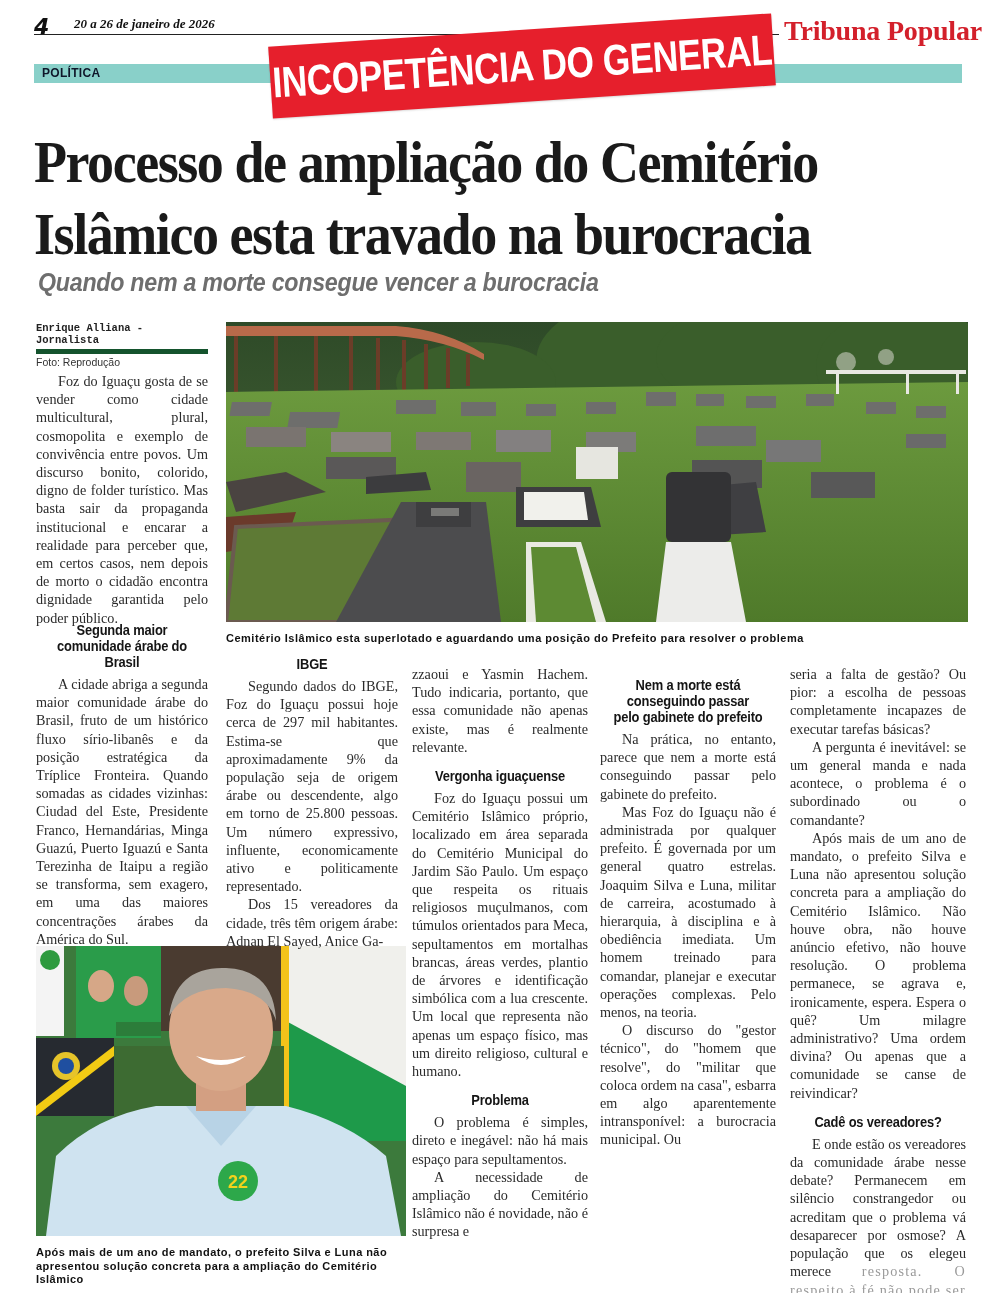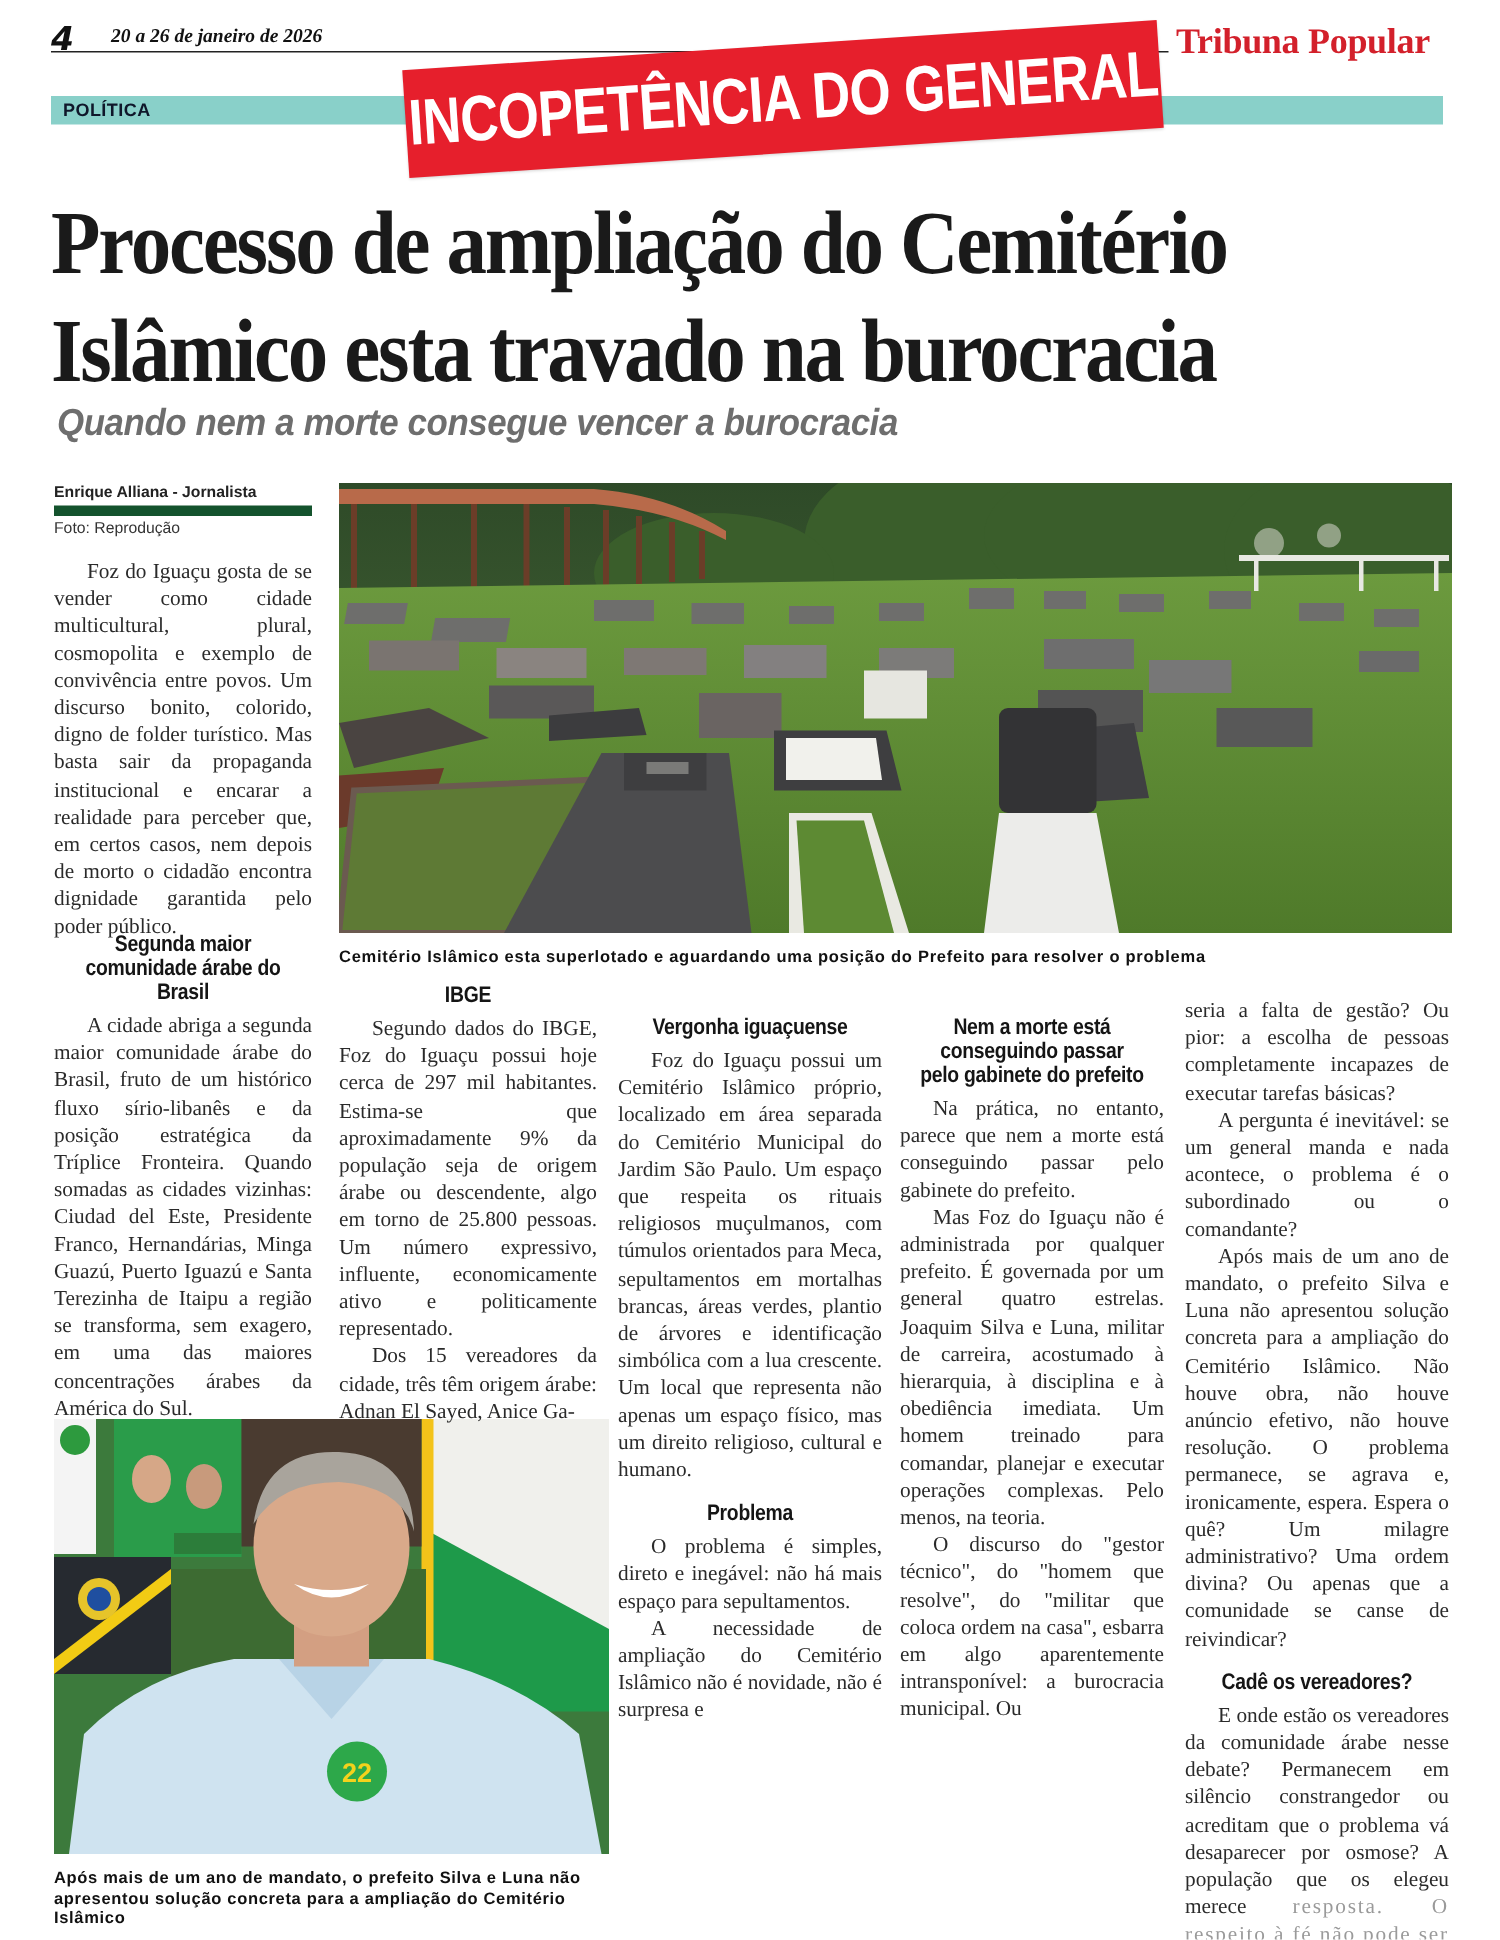--- a/index.html
+++ b/index.html
@@ -3,34 +3,34 @@
   <meta charset="utf-8">
   <style>
     * { box-sizing: border-box; margin: 0; padding: 0; }
     html, body { width: 1000px; height: 1293px; background: #ffffff; overflow: hidden; }
     body { position: relative; font-family: "Liberation Serif", serif; color: #222; }
 
     
     .page-num { position: absolute; left: 34px; top: 14px; font-family: "DejaVu Sans", sans-serif; font-weight: bold; font-style: italic; font-size: 22px; color: #111; }
     .issue-date { position: absolute; left: 58px; top: 16px; font-family: Liberation Serif, serif; font-weight: bold; font-style: italic; font-size: 13px; color: #111; margin-left: 16px; }
     .header-rule { position: absolute; left: 34px; top: 34px; width: 745px; height: 1px; background: #222; }
-    .brand { position: absolute; left: 784px; top: 15px; font-family: "Liberation Serif", serif; font-weight: bold; font-size: 24px; color: #d3202b; letter-spacing: -0.2px; }
+    .brand { position: absolute; left: 784px; top: 15px; font-family: "Liberation Serif", serif; font-weight: bold; font-size: 28px; color: #d3202b; letter-spacing: -0.2px; }
 
     .section-bar { position: absolute; left: 34px; top: 64px; width: 928px; height: 19px; background: #89d0c9; }
     .section-label { position: absolute; left: 42px; top: 66px; font-family: "Liberation Sans", sans-serif; font-weight: bold; font-size: 12px; color: #0f172a; letter-spacing: 0.3px; }
 
     .stamp { position: absolute; left: 270px; top: 30px; width: 504px; height: 72px; background: #e61f2c; transform: rotate(-3.8deg); transform-origin: center; display: flex; align-items: center; justify-content: center; box-shadow: 0 1px 2px rgba(0,0,0,0.15); }
     .stamp-text { font-family: "Liberation Sans", sans-serif; font-weight: bold; font-size: 43px; color: #ffffff; letter-spacing: -0.5px; transform: scaleX(0.82); white-space: nowrap; }
 
     
     .headline { position: absolute; left: 34px; top: 126px; width: 940px; font-family: "Liberation Serif", serif; font-weight: bold; font-size: 60px; line-height: 72px; color: #1a1a1a; letter-spacing: -1.6px; transform: scaleX(0.9); transform-origin: left top; white-space: nowrap; }
     .subhead { position: absolute; left: 38px; top: 268px; font-family: "Liberation Sans", sans-serif; font-weight: bold; font-style: italic; font-size: 25px; color: #6e6e6e; letter-spacing: -0.3px; transform: scaleX(0.93); transform-origin: left top; white-space: nowrap; }
 
     .byline { position: absolute; left: 36px; top: 322px; width: 172px; font-family: "Liberation Sans", sans-serif; font-size: 10.5px; color: #222; }
-    .byline .author { font-weight: bold; padding-bottom: 3px; border-bottom: 7px solid #14532d; display: block; }
+    .byline .author { font-weight: bold; padding-bottom: 3px; border-bottom: 5px solid #14532d; display: block; font-family: Liberation Mono, monospace; }
     .byline .credit { display: block; padding-top: 2px; color: #333; }
 
     
     .photo-cemetery { position: absolute; left: 226px; top: 322px; width: 742px; height: 300px; overflow: hidden; background: #3d5b2c; }
     .photo-caption-1 { position: absolute; left: 226px; top: 632px; font-family: "Liberation Sans", sans-serif; font-weight: bold; font-size: 11px; color: #111; letter-spacing: 0.5px; white-space: nowrap; }
 
     
     .photo-mayor { position: absolute; left: 36px; top: 946px; width: 370px; height: 290px; overflow: hidden; background: #86efac; }
     .photo-caption-2 { position: absolute; left: 36px; top: 1246px; width: 372px; font-family: "Liberation Sans", sans-serif; font-weight: bold; font-size: 11px; line-height: 13.5px; color: #111; letter-spacing: 0.45px; }
 
@@ -216,20 +216,21 @@
   <p>A cidade abriga a segunda maior comunidade árabe do Brasil, fruto de um histórico fluxo sírio-libanês e da posição estratégica da Tríplice Fronteira. Quando somadas as cidades vizinhas: Ciudad del Este, Presidente Franco, Hernandárias, Minga Guazú, Puerto Iguazú e Santa Terezinha de Itaipu a região se transforma, sem exagero, em uma das maiores concentrações árabes da América do Sul.</p>
 </div>
 
 <div class="col col-b">
   <h3 class="first">IBGE</h3>
   <p>Segundo dados do IBGE, Foz do Iguaçu possui hoje cerca de 297 mil habitantes. Estima-se que aproximadamente 9% da população seja de origem árabe ou descendente, algo em torno de 25.800 pessoas. Um número expressivo, influente, economicamente ativo e politicamente representado.</p>
   <p>Dos 15 vereadores da cidade, três têm origem árabe: Adnan El Sayed, Anice Ga-</p>
 </div>
 
 <div class="col col-c">
+  <p class="noindent">zzaoui e Yasmin Hachem. Tudo indicaria, portanto, que essa comunidade não apenas existe, mas é realmente relevante.</p>
   <h3>Vergonha iguaçuense</h3>
   <p>Foz do Iguaçu possui um Cemitério Islâmico próprio, localizado em área separada do Cemitério Municipal do Jardim São Paulo. Um espaço que respeita os rituais religiosos muçulmanos, com túmulos orientados para Meca, sepultamentos em mortalhas brancas, áreas verdes, plantio de árvores e identificação simbólica com a lua crescente. Um local que representa não apenas um espaço físico, mas um direito religioso, cultural e humano.</p>
   <h3>Problema</h3>
   <p>O problema é simples, direto e inegável: não há mais espaço para sepultamentos.</p>
   <p>A necessidade de ampliação do Cemitério Islâmico não é novidade, não é surpresa e</p>
 </div>
 
 <div class="col col-d">
   <h3>Nem a morte está conseguindo passar pelo gabinete do prefeito</h3>
   <p>Na prática, no entanto, parece que nem a morte está conseguindo passar pelo gabinete do prefeito.</p>

